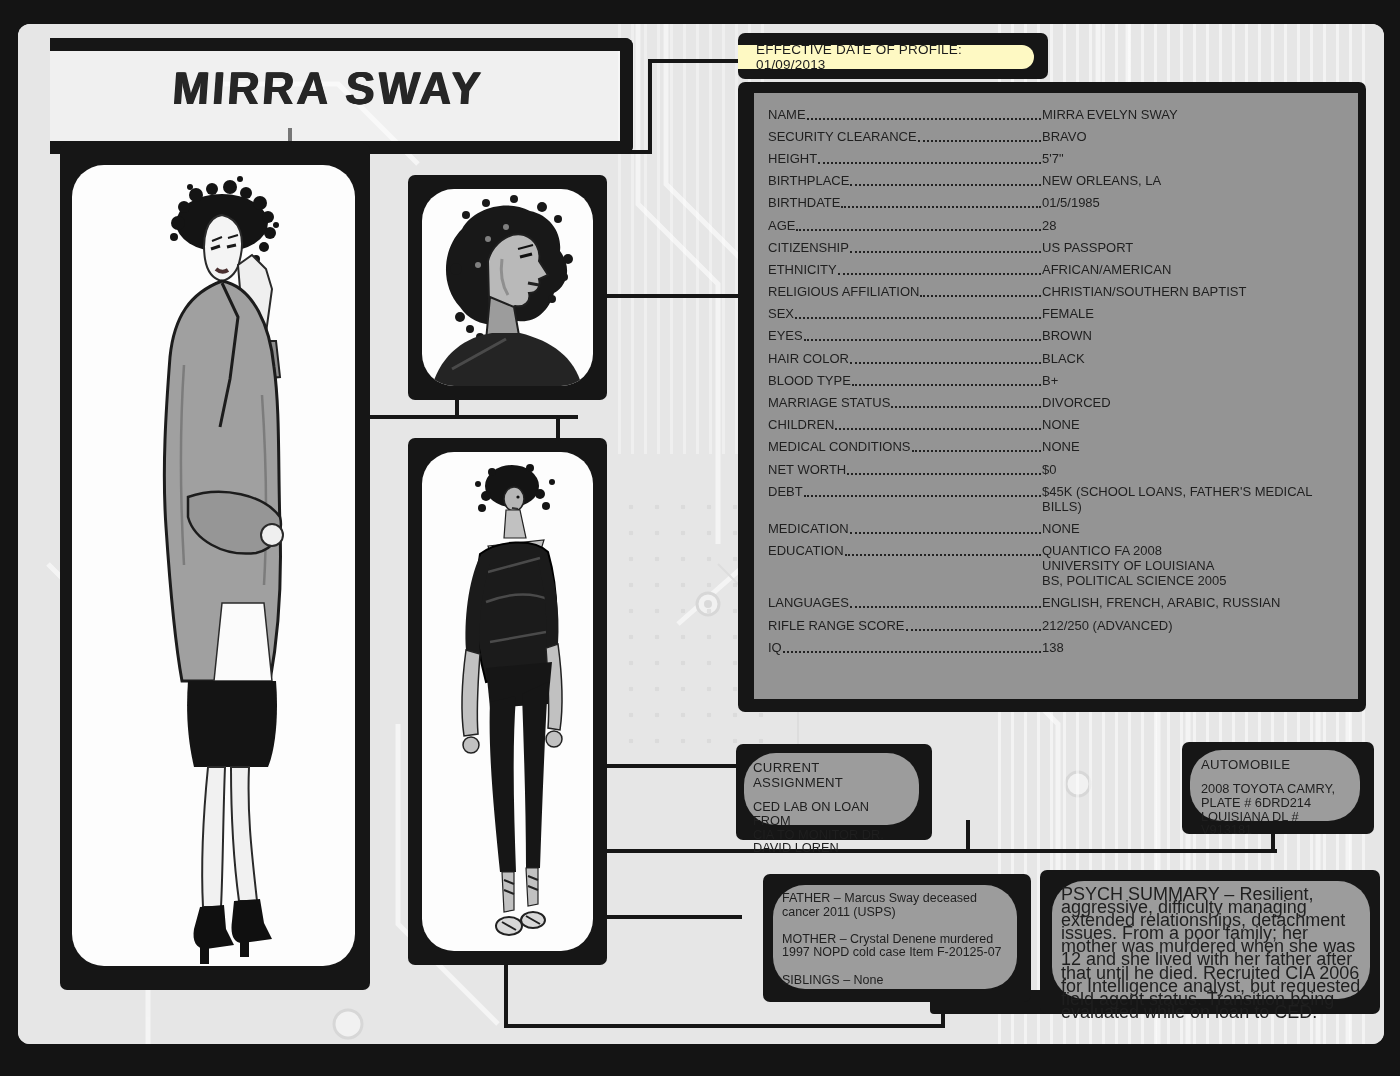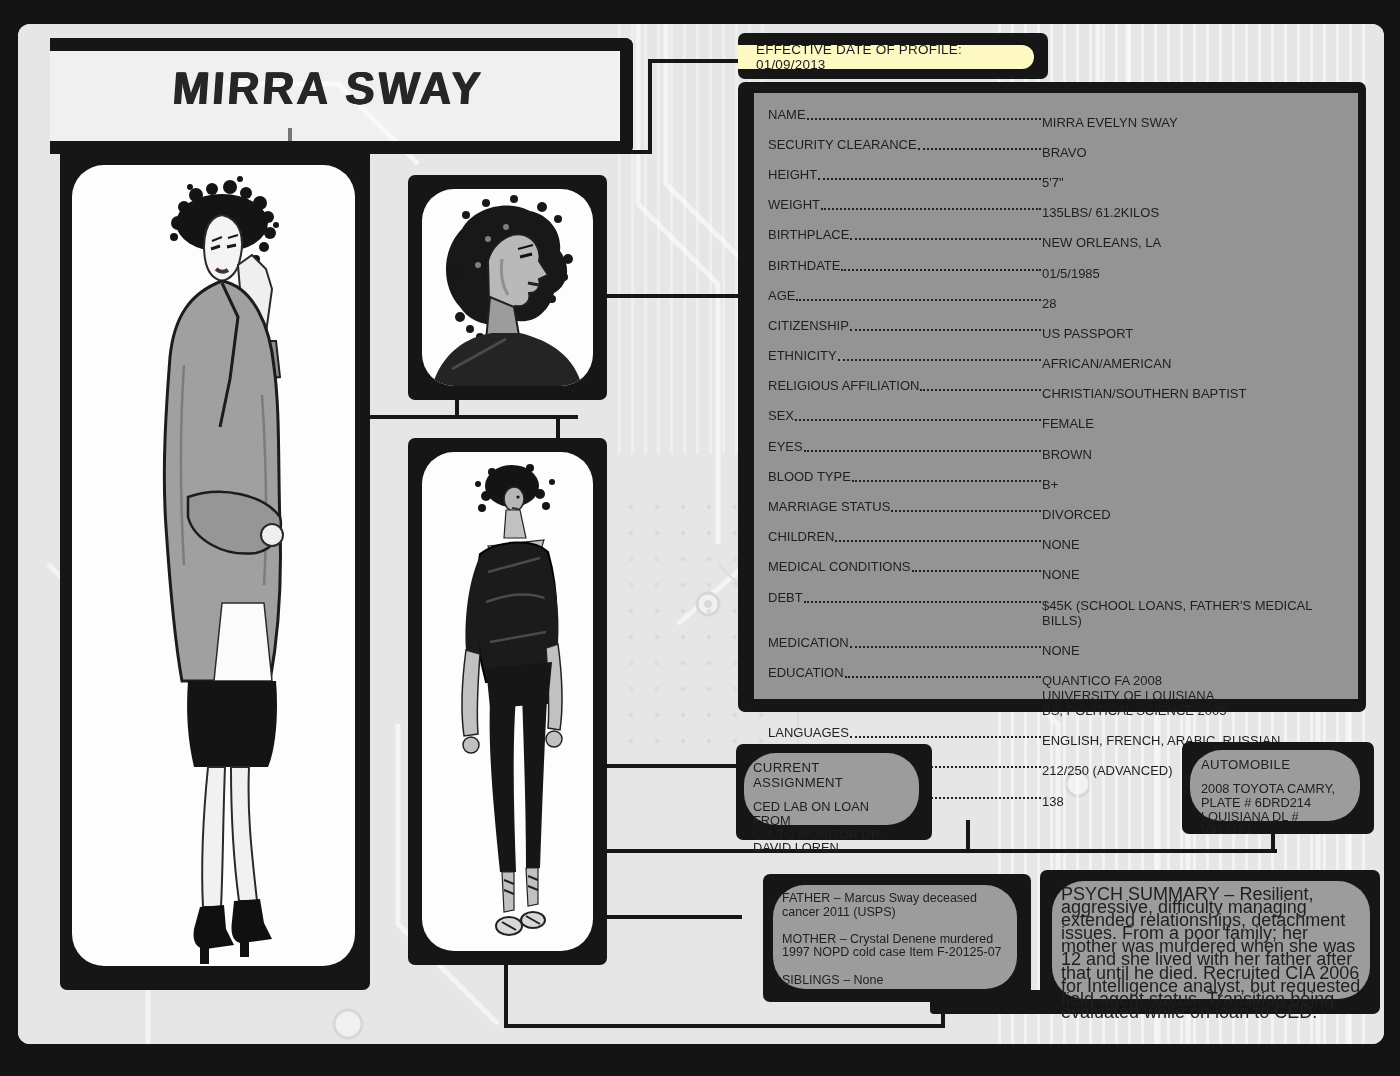--- a/index.html
+++ b/index.html
@@ -30,21 +30,21 @@
     background:#fef9c3;border-radius:0 12px 12px 0;
     display:flex;align-items:center;padding-left:18px;
     font-size:13.5px;letter-spacing:.2px;color:#1c1c1c;}
   
   .list-inner{position:absolute;left:16px;top:11px;right:8px;bottom:13px;
     background:rgba(253,253,253,.55);padding:10px 4px 0 14px;box-sizing:border-box;}
   .row{display:flex;align-items:flex-start;line-height:15px;padding:3.6px 0;font-size:13px;}
   .lead{display:flex;width:274px;flex:none;align-items:flex-end;height:15px;}
   .lbl{flex:none;white-space:pre;}
   .dots{flex:1;border-bottom:2.2px dotted #222;margin:0 1px 2px 1px;}
-  .val{flex:1;white-space:pre-line;margin-top:8px;}
+  .val{flex:1;white-space:pre-line;}
   
   .bbox-title{font-size:13.2px;letter-spacing:.3px;margin:0 0 10px 0;}
   .bbox-body{font-size:12.8px;line-height:13.8px;white-space:pre-line;}
   .pad{padding:7px 9px;box-sizing:border-box;}
   .psych-body{font-size:18px;line-height:13.1px;white-space:pre-line;}
   .fam-body{font-size:12.5px;line-height:13.6px;white-space:pre-line;}
 </style>
 </head>
 <body>
 
@@ -289,27 +289,20 @@
   </div>
 
   <div class="row">
     <span class="lead">
               <span class="lbl">HEIGHT</span>
               <span class="dots"></span>
             </span>
     <span class="val">5'7"</span>
   </div>
 
-  <div class="row">
-    <span class="lead">
-              <span class="lbl">WEIGHT</span>
-              <span class="dots"></span>
-            </span>
-    <span class="val">135LBS/ 61.2KILOS</span>
-  </div>
 
   <div class="row">
     <span class="lead">
               <span class="lbl">BIRTHPLACE</span>
               <span class="dots"></span>
             </span>
     <span class="val">NEW ORLEANS, LA</span>
   </div>
 
   <div class="row">
@@ -361,20 +354,27 @@
   </div>
 
   <div class="row">
     <span class="lead">
               <span class="lbl">EYES</span>
               <span class="dots"></span>
             </span>
     <span class="val">BROWN</span>
   </div>
 
+  <div class="row">
+    <span class="lead">
+              <span class="lbl">HAIR COLOR</span>
+              <span class="dots"></span>
+            </span>
+    <span class="val">BLACK</span>
+  </div>
 
   <div class="row">
     <span class="lead">
               <span class="lbl">BLOOD TYPE</span>
               <span class="dots"></span>
             </span>
     <span class="val">B+</span>
   </div>
 
   <div class="row">
@@ -394,20 +394,27 @@
   </div>
 
   <div class="row">
     <span class="lead">
               <span class="lbl">MEDICAL CONDITIONS</span>
               <span class="dots"></span>
             </span>
     <span class="val">NONE</span>
   </div>
 
+  <div class="row">
+    <span class="lead">
+              <span class="lbl">NET WORTH</span>
+              <span class="dots"></span>
+            </span>
+    <span class="val">$0</span>
+  </div>
 
   <div class="row">
     <span class="lead">
               <span class="lbl">DEBT</span>
               <span class="dots"></span>
             </span>
     <span class="val">$45K (SCHOOL LOANS, FATHER'S MEDICAL BILLS)</span>
   </div>
 
   <div class="row">

